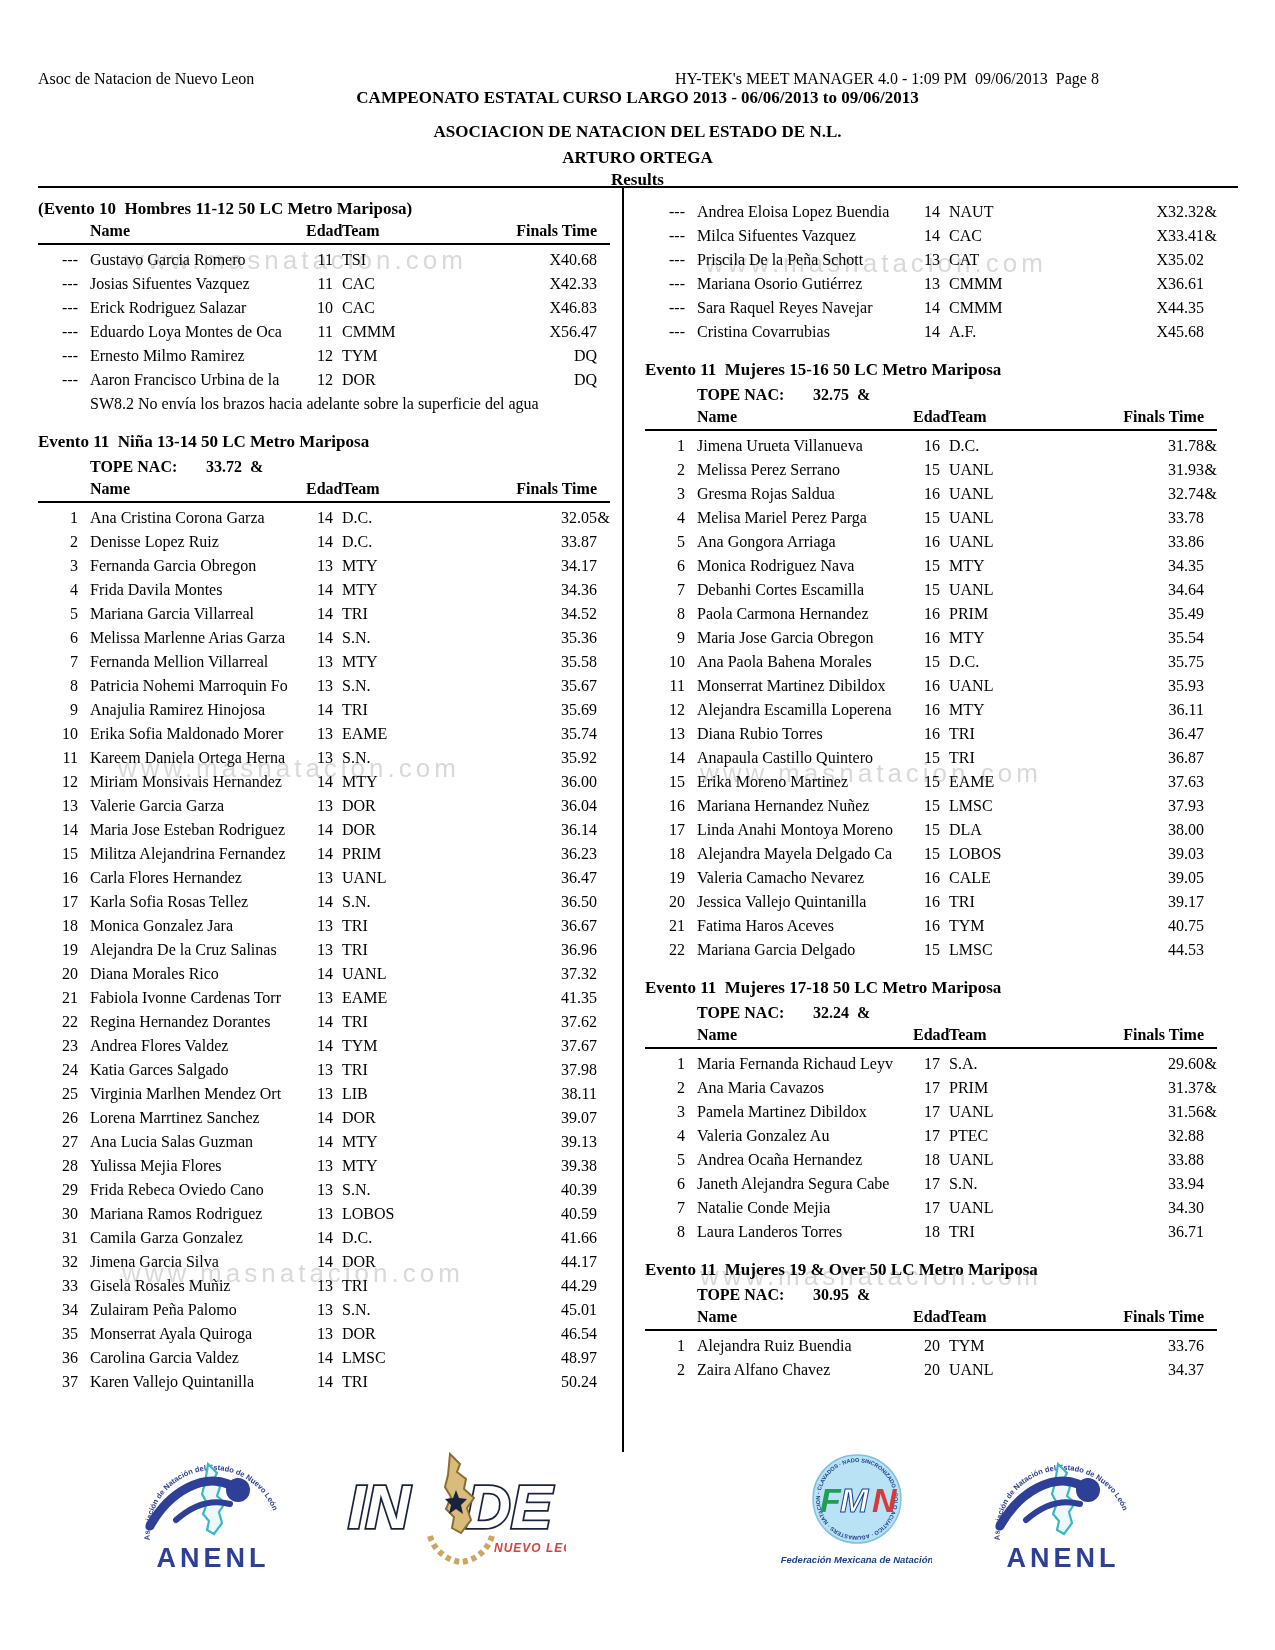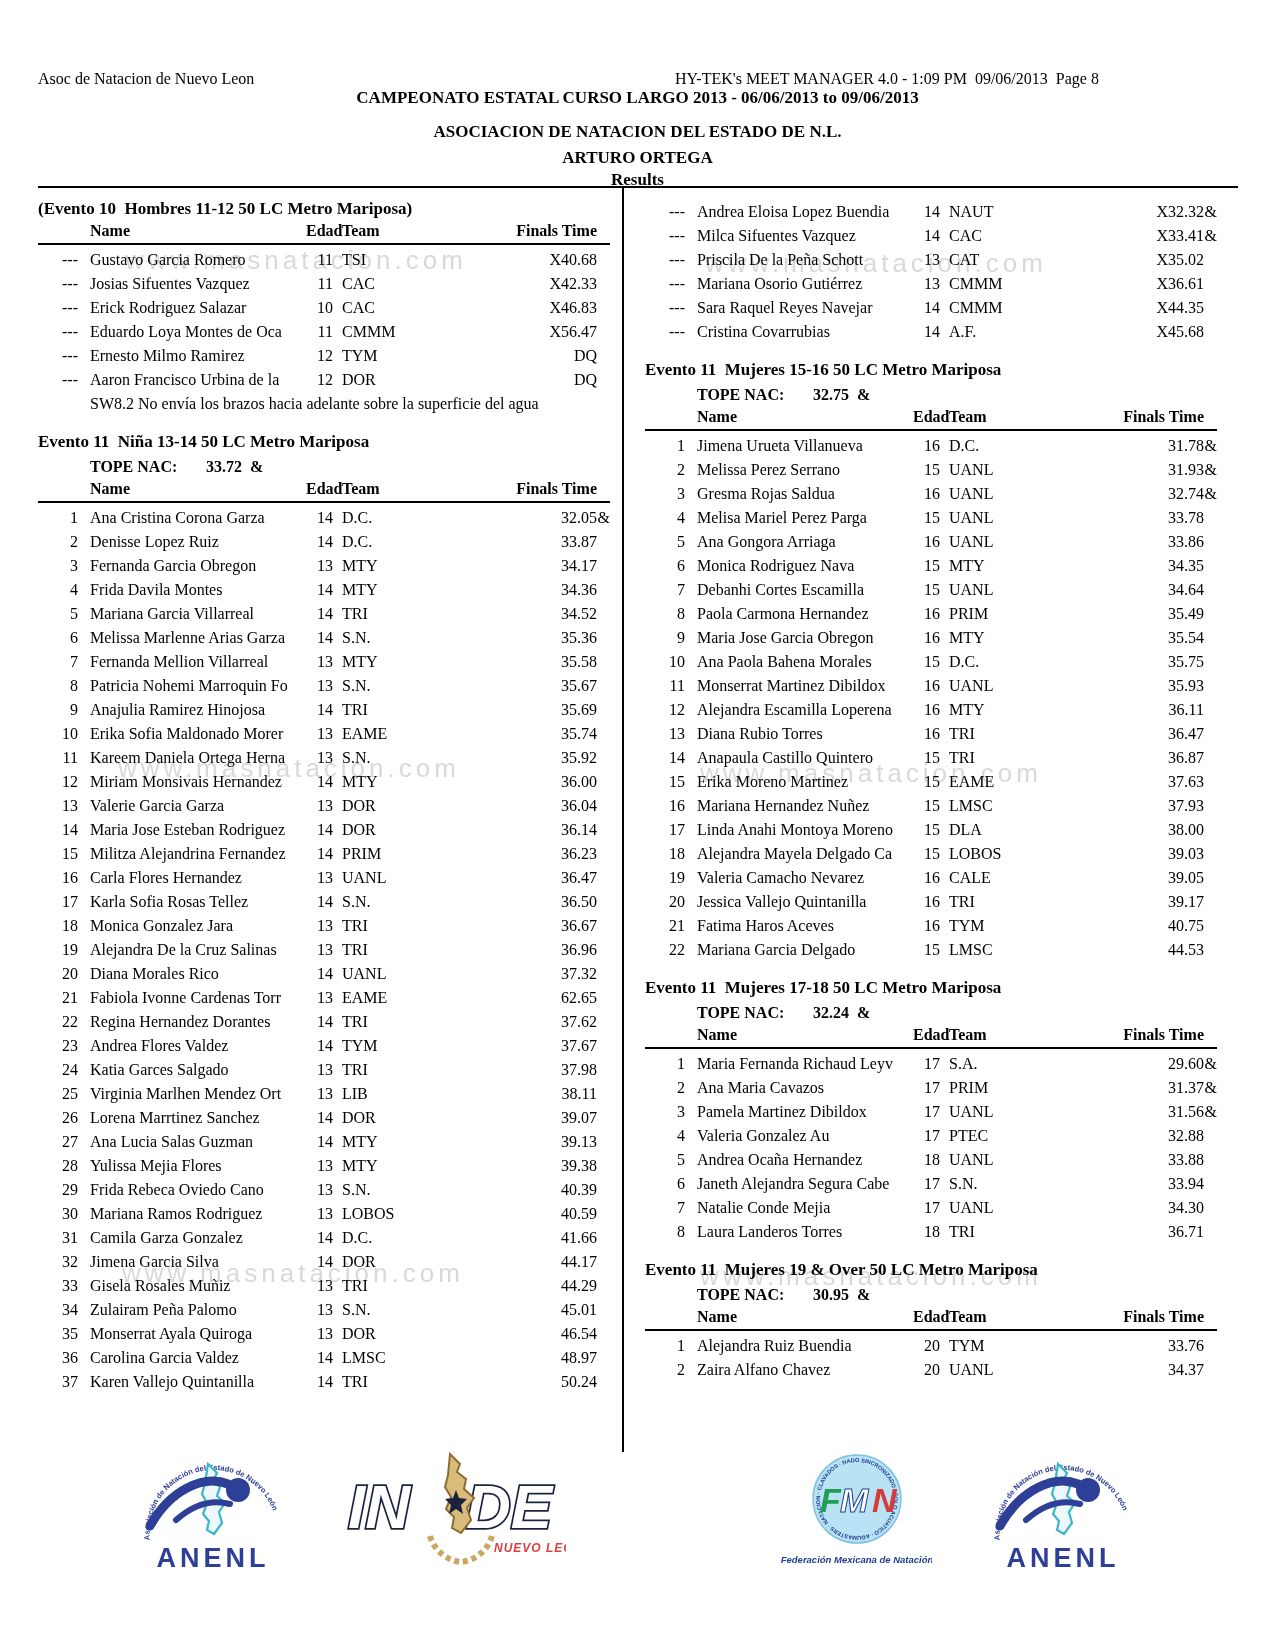--- a/index.html
+++ b/index.html
@@ -301,21 +301,21 @@
             <span class="c-edad">14</span>
             <span class="c-team">UANL</span>
             <span class="c-time">37.32</span>
             <span class="c-qual"></span>
           </div>
           <div class="rrow">
             <span class="c-place">21</span>
             <span class="c-name">Fabiola Ivonne Cardenas Torr</span>
             <span class="c-edad">13</span>
             <span class="c-team">EAME</span>
-            <span class="c-time">62.65</span>
+            <span class="c-time">41.35</span>
             <span class="c-qual"></span>
           </div>
           <div class="rrow">
             <span class="c-place">22</span>
             <span class="c-name">Regina Hernandez Dorantes</span>
             <span class="c-edad">14</span>
             <span class="c-team">TRI</span>
             <span class="c-time">37.62</span>
             <span class="c-qual"></span>
           </div>

